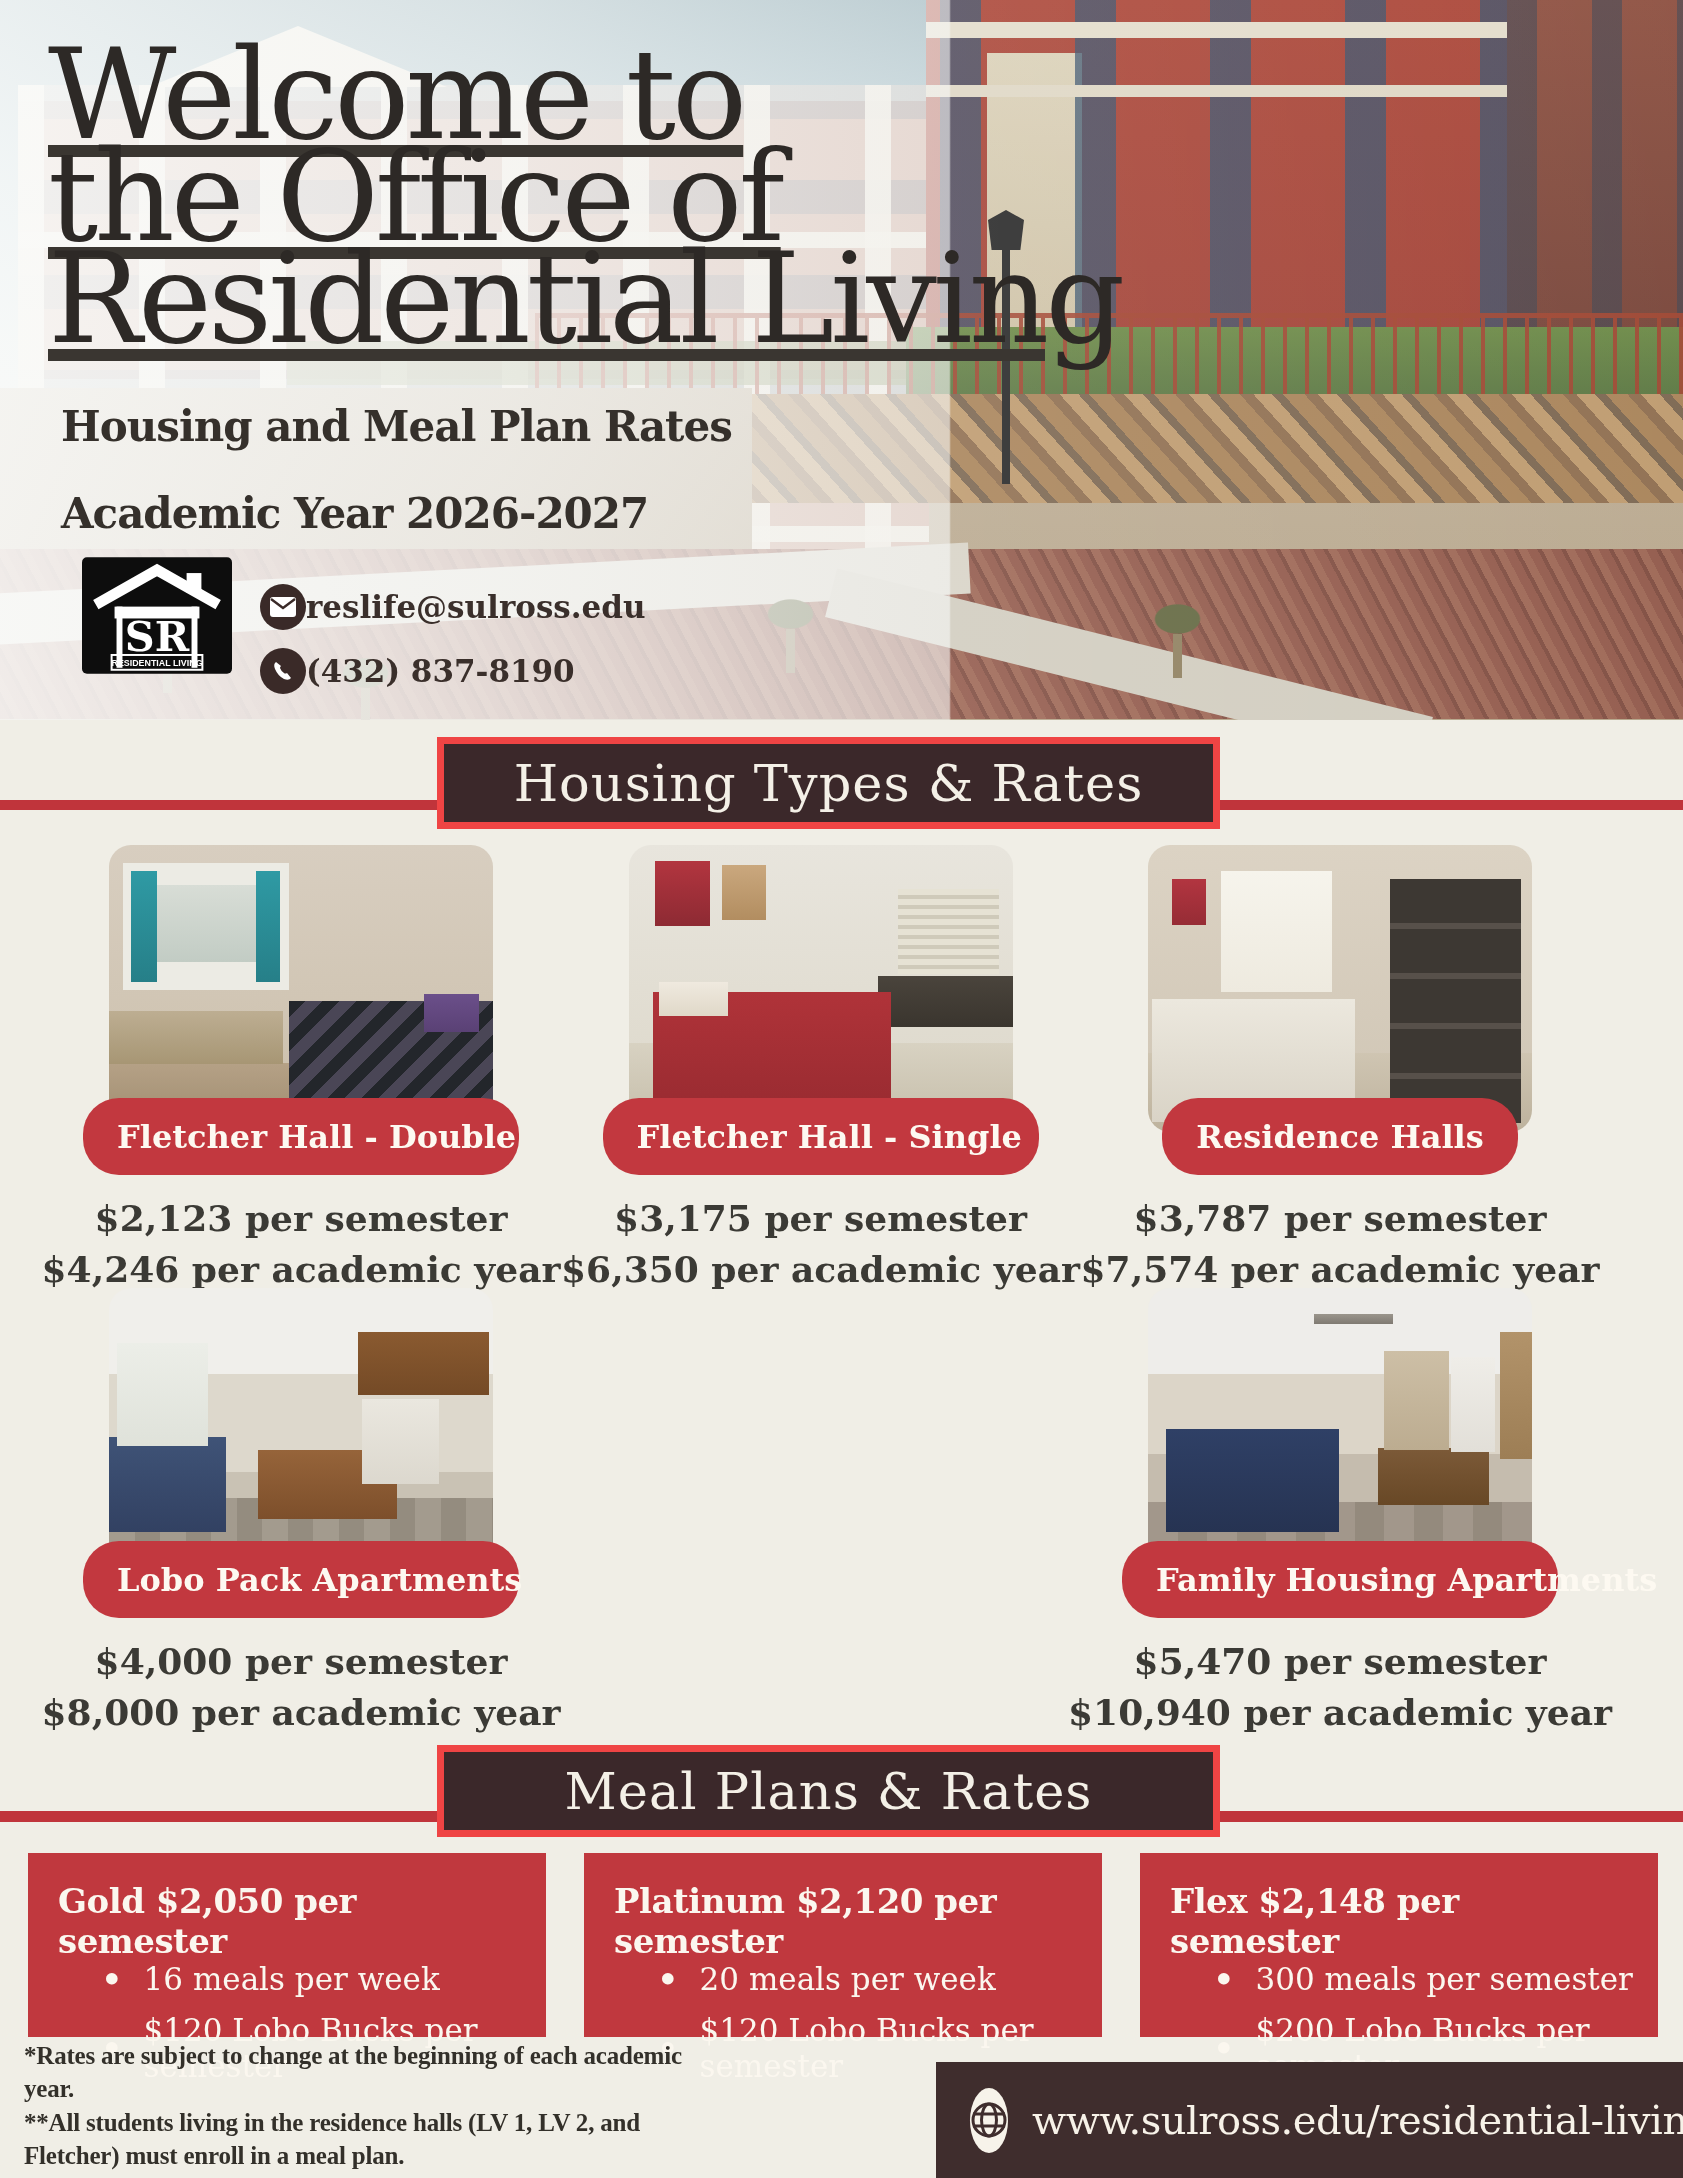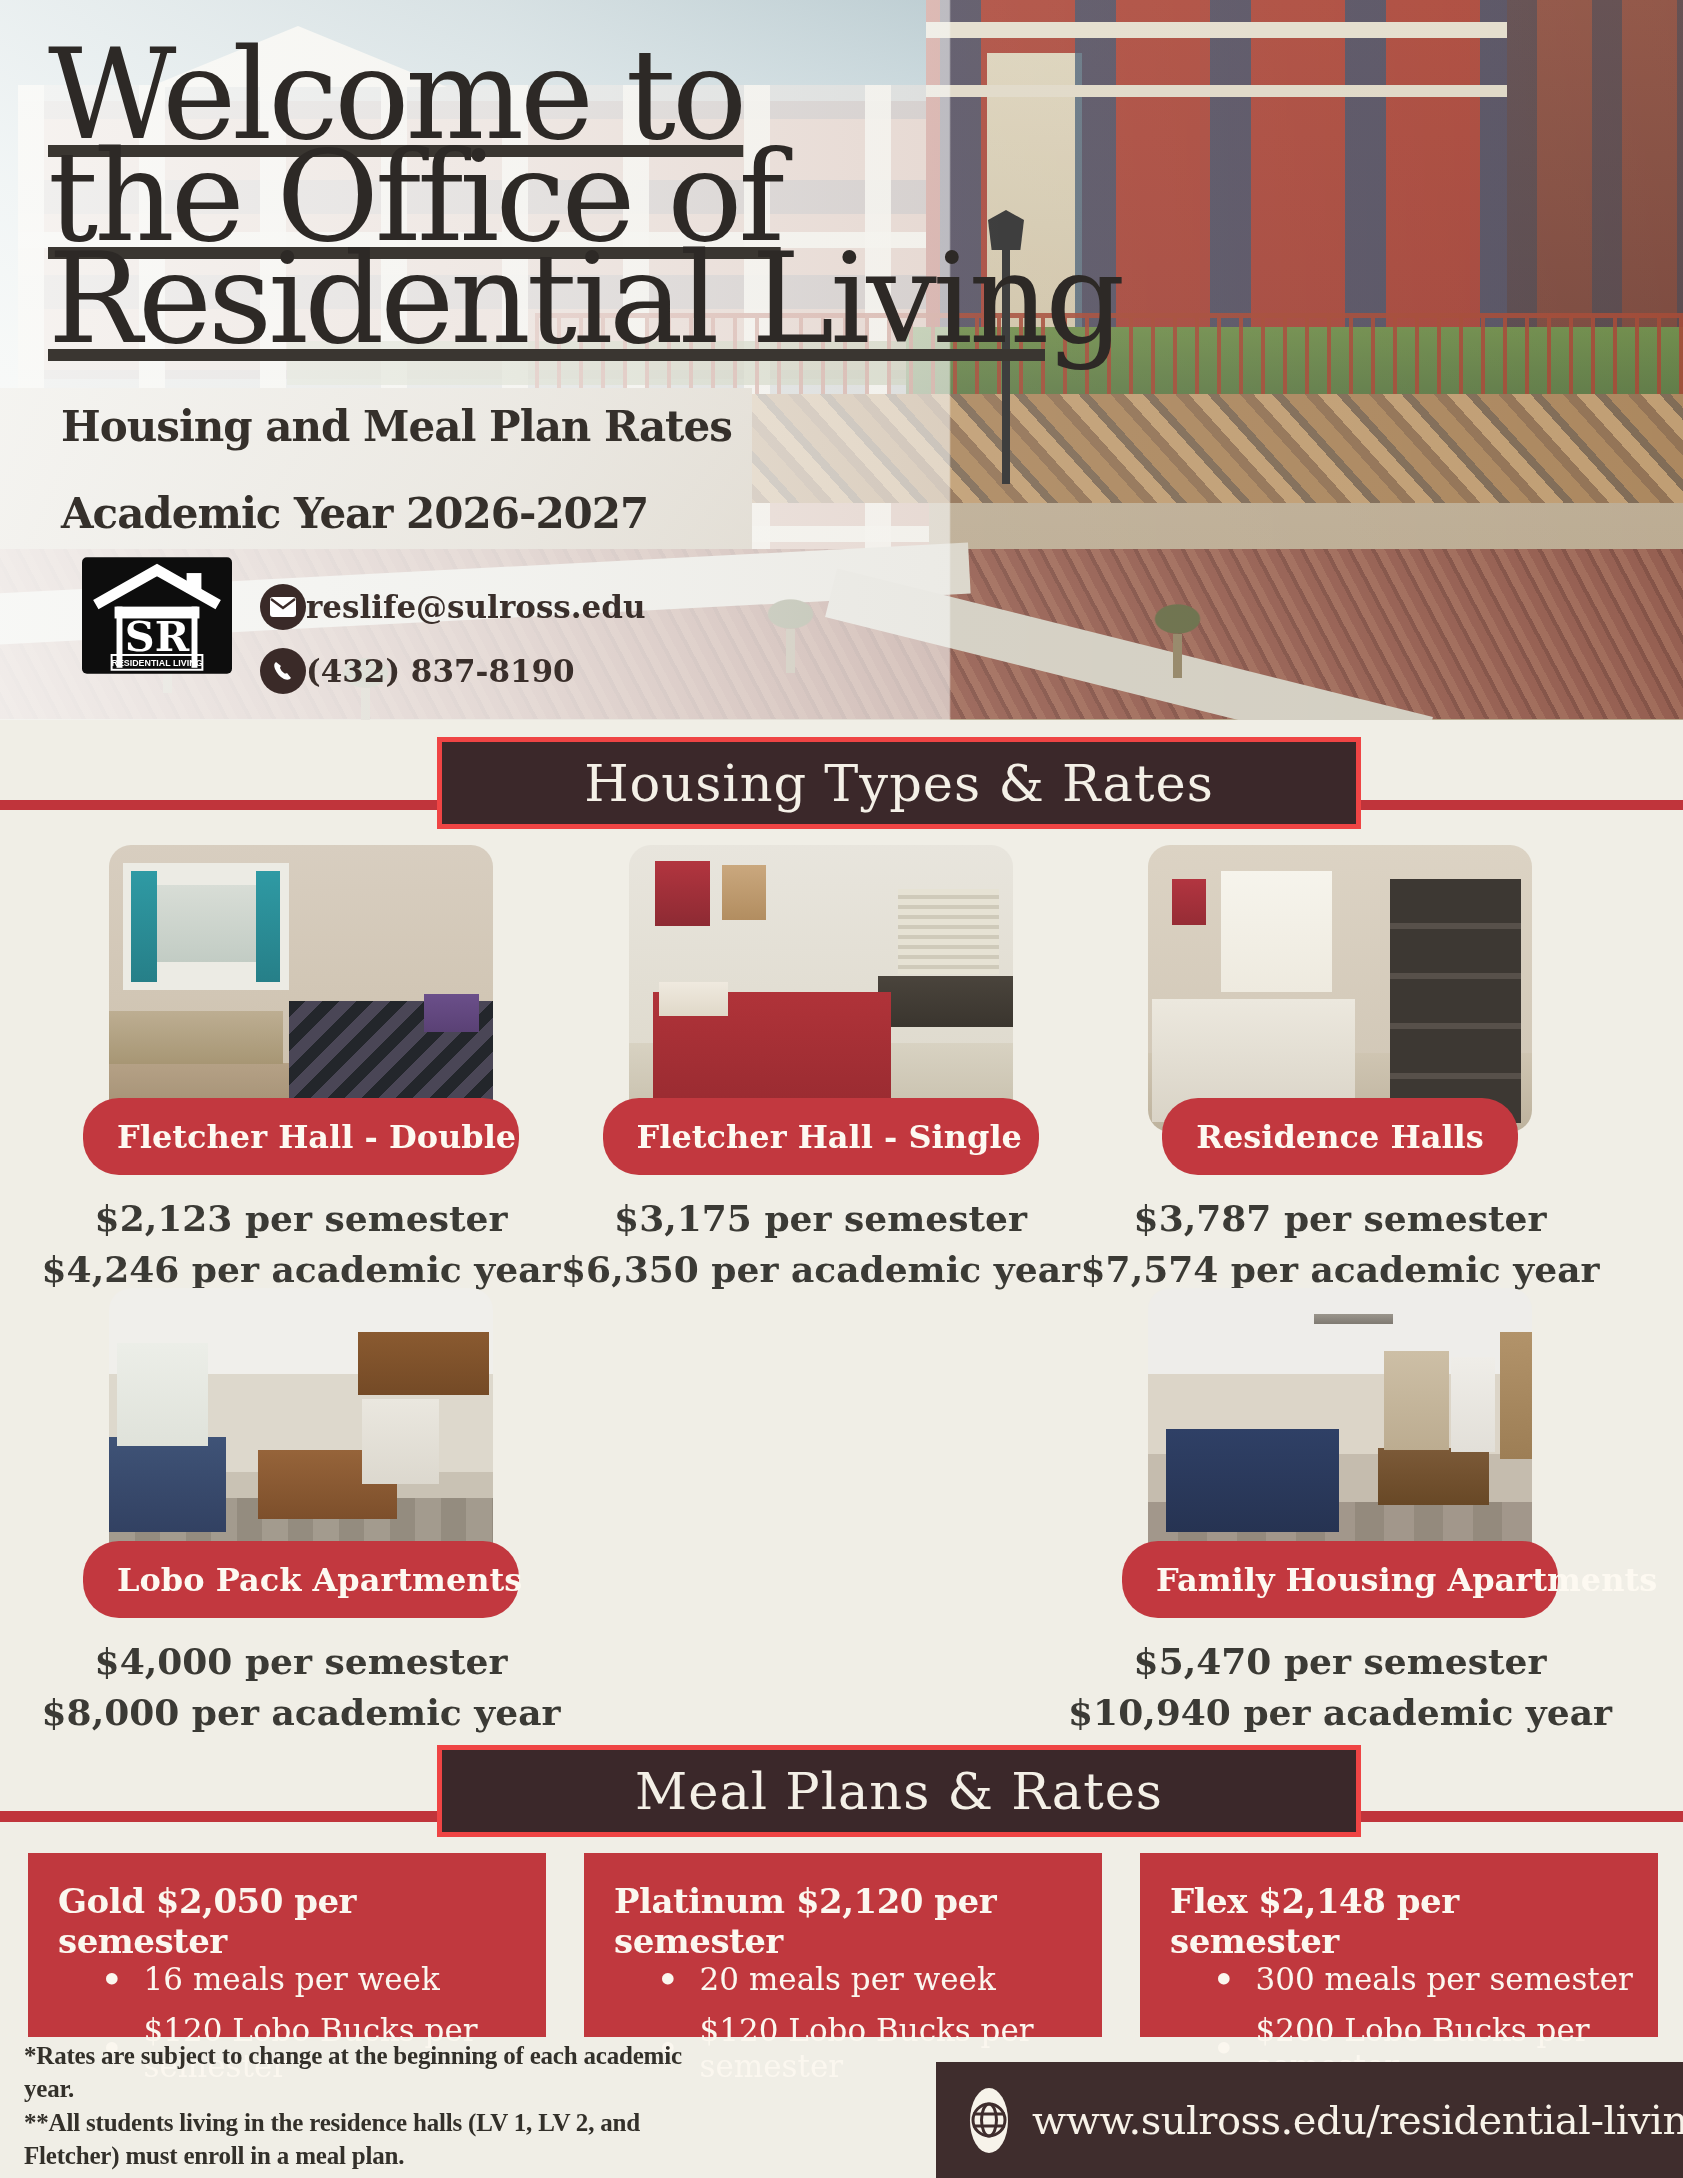--- a/index.html
+++ b/index.html
@@ -62,22 +62,22 @@
   .logo-box { position:absolute; left:82px; top:557px; z-index:5; }
   .contact { position:absolute; left:260px; top:584px; z-index:5; display:flex; flex-direction:column; gap:18px; }
   .contact-row { display:flex; align-items:center; }
   .cicon { width:46px; height:46px; border-radius:50%; background:#3a2a28; display:flex; align-items:center; justify-content:center; flex:0 0 46px; }
   .ctext { font-size:31px; font-weight:bold; color:#3a2f2b; }
 
   
   .stripe { position:absolute; left:0; width:1683px; background:#c0343b; z-index:1; }
   .stripe-1 { top:800px; height:10px; }
   .stripe-2 { top:1811px; height:11px; }
-  .banner { position:absolute; left:437px; width:924px; height:92px; z-index:2;
-    background:#3b282a; border:5px solid #ef4444;
+  .banner { position:absolute; left:437px; width:783px; height:92px; z-index:2;
+    background:#3b282a; border:7px solid #ef4444;
     display:flex; align-items:center; justify-content:center; }
   .banner-housing { top:737px; }
   .banner-meals   { top:1745px; }
   .banner span { font-size:51px; color:#f4f0e7; letter-spacing:1px; }
 
   
   .cards { position:absolute; left:109px; width:1423px; display:flex; justify-content:space-between; }
   .cards-row1 { top:845px; }
   .cards-row2 { top:1288px; }
   .card { width:384px; display:flex; flex-direction:column; align-items:center; }

